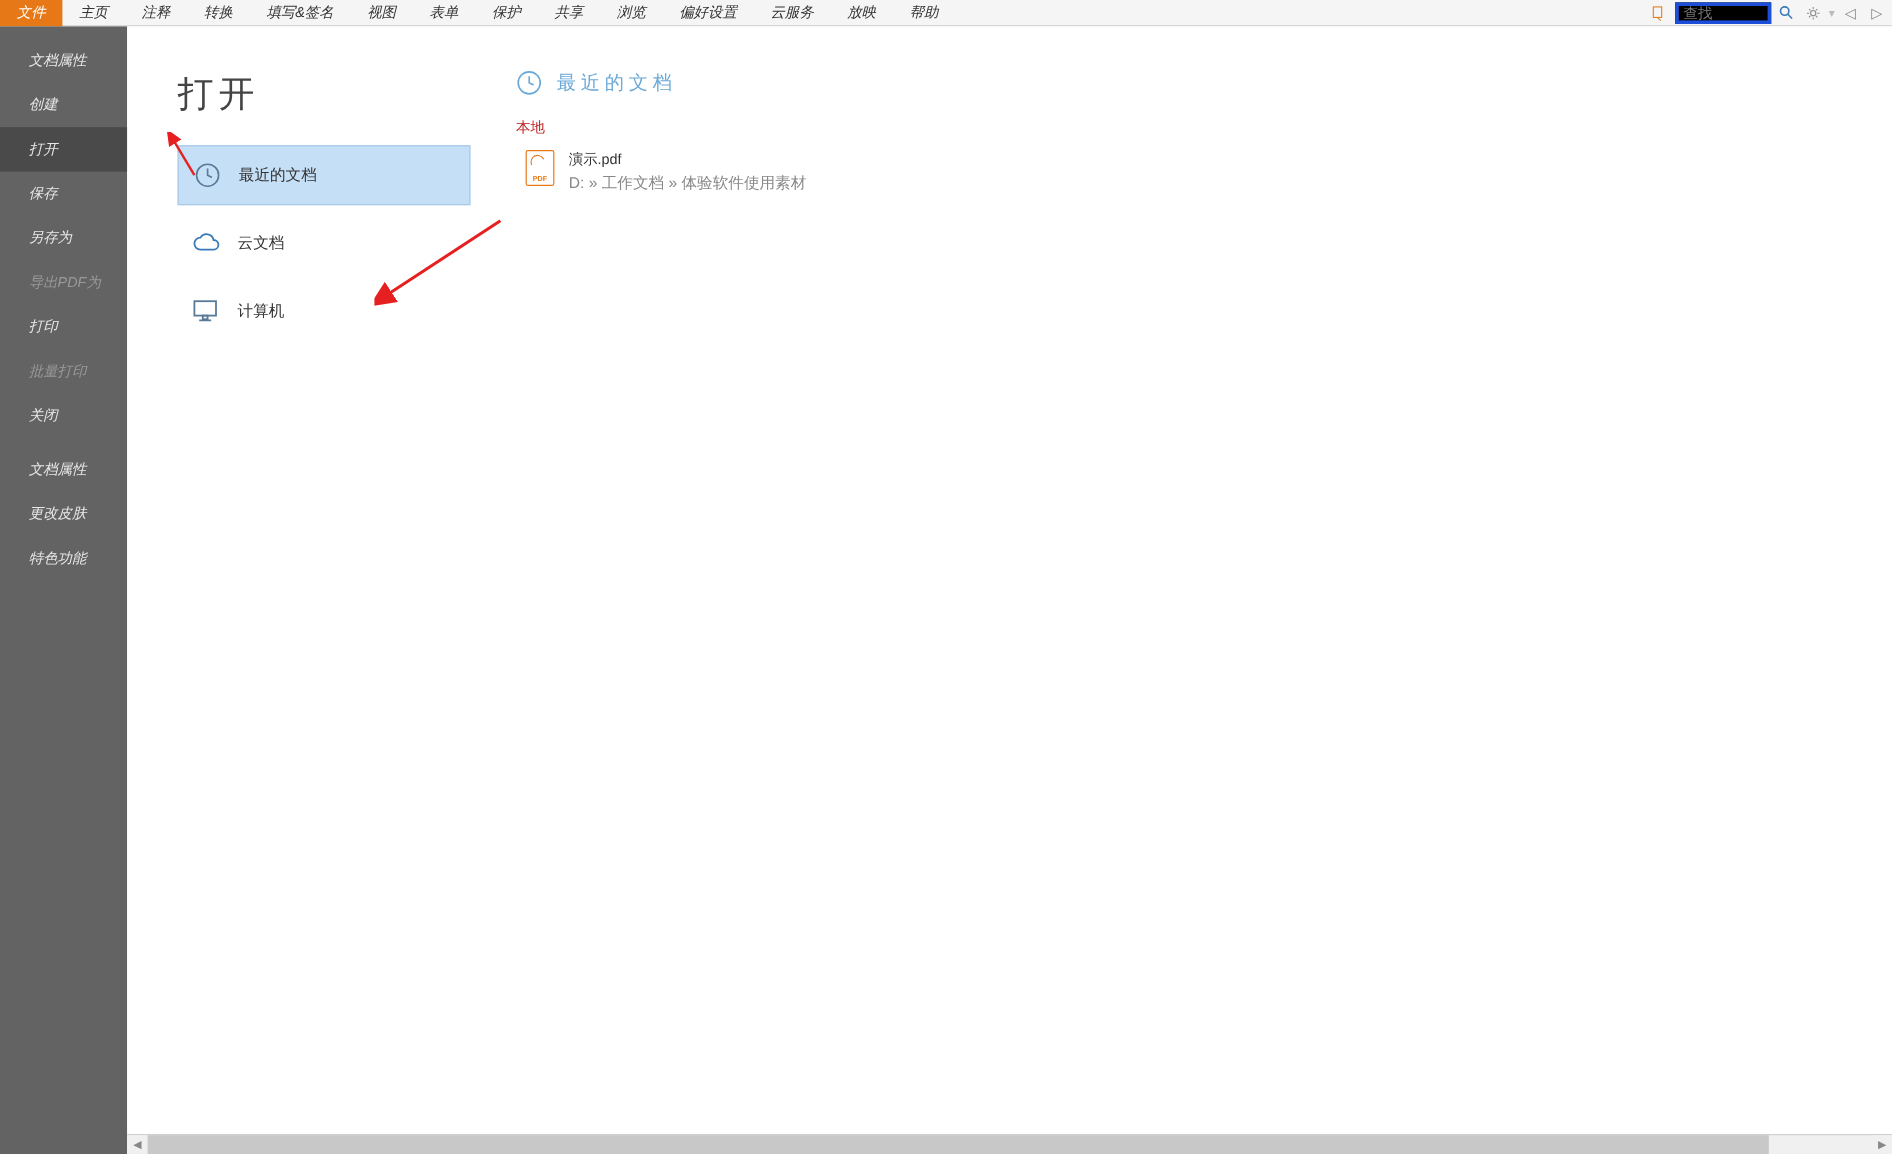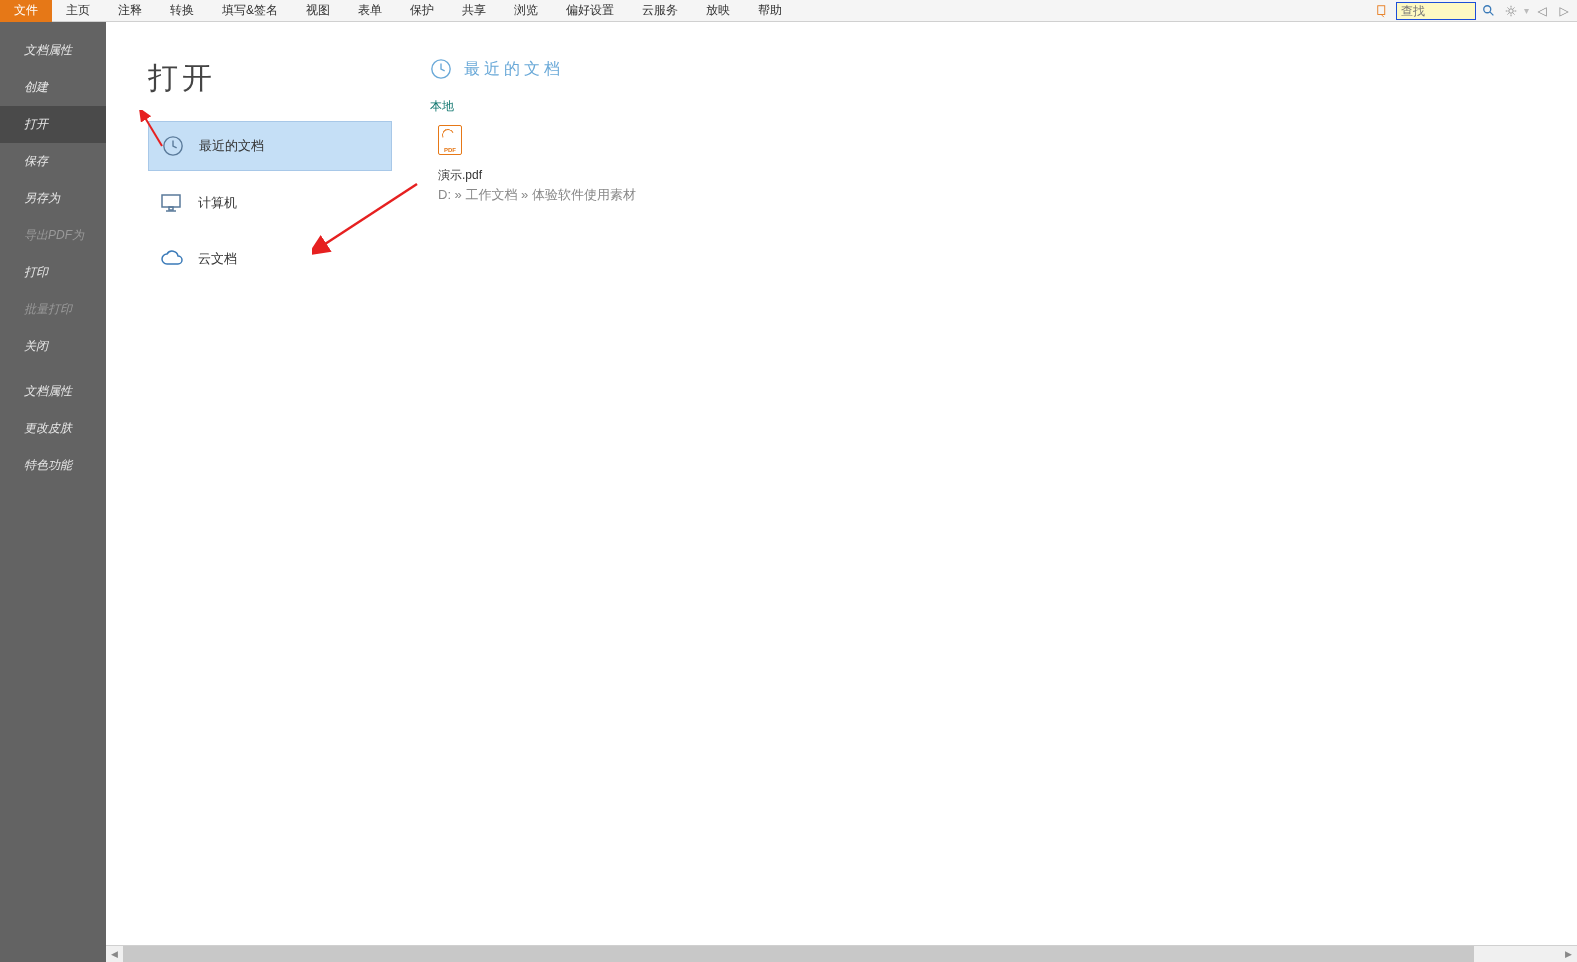--- a/index.html
+++ b/index.html
@@ -10,45 +10,46 @@
       align-items: center;
       background: #f5f5f5;
       border-bottom: 1px solid #d0d0d0;
       height: 22px;
       font-size: 12px;
     }
     .top-menu-item {
       padding: 3px 14px;
       color: #333;
       cursor: pointer;
+      font-style: italic;
     }
     .top-menu-item.active {
       background: #e67817;
       color: #fff;
     }
     .top-menu-spacer { flex: 1; }
     .top-right {
       display: flex;
       align-items: center;
       gap: 4px;
       padding-right: 4px;
     }
     .search-icon-box {
       width: 18px; height: 18px;
       display: flex; align-items: center; justify-content: center;
       color: #e67817;
     }
     .search-input {
       width: 80px;
       height: 18px;
-      border: 1px solid #1d4ed8;
+      border: 3px solid #1d4ed8;
       font-size: 12px;
       padding: 0 4px;
       color: #888;
-      background: #fef9c3;
+      background: #000000;
     }
     .search-go {
       width: 18px; height: 18px;
       display: flex; align-items: center; justify-content: center;
       color: #3a7ab8;
     }
     .top-icon-btn {
       width: 18px; height: 18px;
       display: flex; align-items: center; justify-content: center;
       color: #888;
@@ -133,30 +134,29 @@
       width: 22px; height: 22px;
     }
     .section-title {
       font-size: 16px;
       color: #6aa9d8;
       font-weight: normal;
       letter-spacing: 4px;
     }
     .group-label {
       font-size: 12px;
-      color: #0f766e;
+      color: #b91c1c;
       margin-bottom: 6px;
     }
     .recent-item {
       display: flex;
       align-items: flex-start;
       gap: 12px;
       padding: 4px 0 4px 8px;
       cursor: pointer;
-      flex-direction: column;
     }
     .pdf-icon {
       width: 24px; height: 30px;
       border: 1.5px solid #e67817;
       border-radius: 2px;
       position: relative;
       display: flex;
       flex-direction: column;
       justify-content: flex-end;
       align-items: center;
@@ -301,35 +301,35 @@
             <span class="source-icon">
               <svg width="22" height="22" viewBox="0 0 24 24">
                 <circle cx="12" cy="12" r="10" fill="none" stroke="#5a7a9a" stroke-width="1.5"></circle>
                 <path d="M12 6v6l4 2" stroke="#5a7a9a" stroke-width="1.5" fill="none"></path>
               </svg>
             </span>
             <span>最近的文档</span>
           </div>
           <div class="source-item">
             <span class="source-icon">
+              <svg width="24" height="18" viewBox="0 0 24 18">
+                <path d="M7 14a5 5 0 0 1 0-10 6 6 0 0 1 11 2 4 4 0 0 1 0 8z" fill="none" stroke="#3a7ab8" stroke-width="1.5"></path>
+              </svg>
+            </span>
+            <span>云文档</span>
+          </div>
+          <div class="source-item">
+            <span class="source-icon">
               <svg width="24" height="20" viewBox="0 0 24 20">
                 <rect x="2" y="2" width="18" height="12" fill="none" stroke="#5a7a9a" stroke-width="1.5"></rect>
                 <rect x="9" y="14" width="4" height="3" fill="none" stroke="#5a7a9a" stroke-width="1.5"></rect>
                 <line x1="6" y1="18" x2="16" y2="18" stroke="#5a7a9a" stroke-width="1.5"></line>
               </svg>
             </span>
             <span>计算机</span>
-          </div>
-          <div class="source-item">
-            <span class="source-icon">
-              <svg width="24" height="18" viewBox="0 0 24 18">
-                <path d="M7 14a5 5 0 0 1 0-10 6 6 0 0 1 11 2 4 4 0 0 1 0 8z" fill="none" stroke="#3a7ab8" stroke-width="1.5"></path>
-              </svg>
-            </span>
-            <span>云文档</span>
           </div>
         </div>
     </div>
 
     <div class="col2">
       <div class="section-header">
         <span class="clock-icon">
           <svg width="22" height="22" viewBox="0 0 24 24">
               <circle cx="12" cy="12" r="10" fill="none" stroke="#6aa9d8" stroke-width="1.5"></circle>
               <path d="M12 6v6l4 2" stroke="#6aa9d8" stroke-width="1.5" fill="none"></path>

